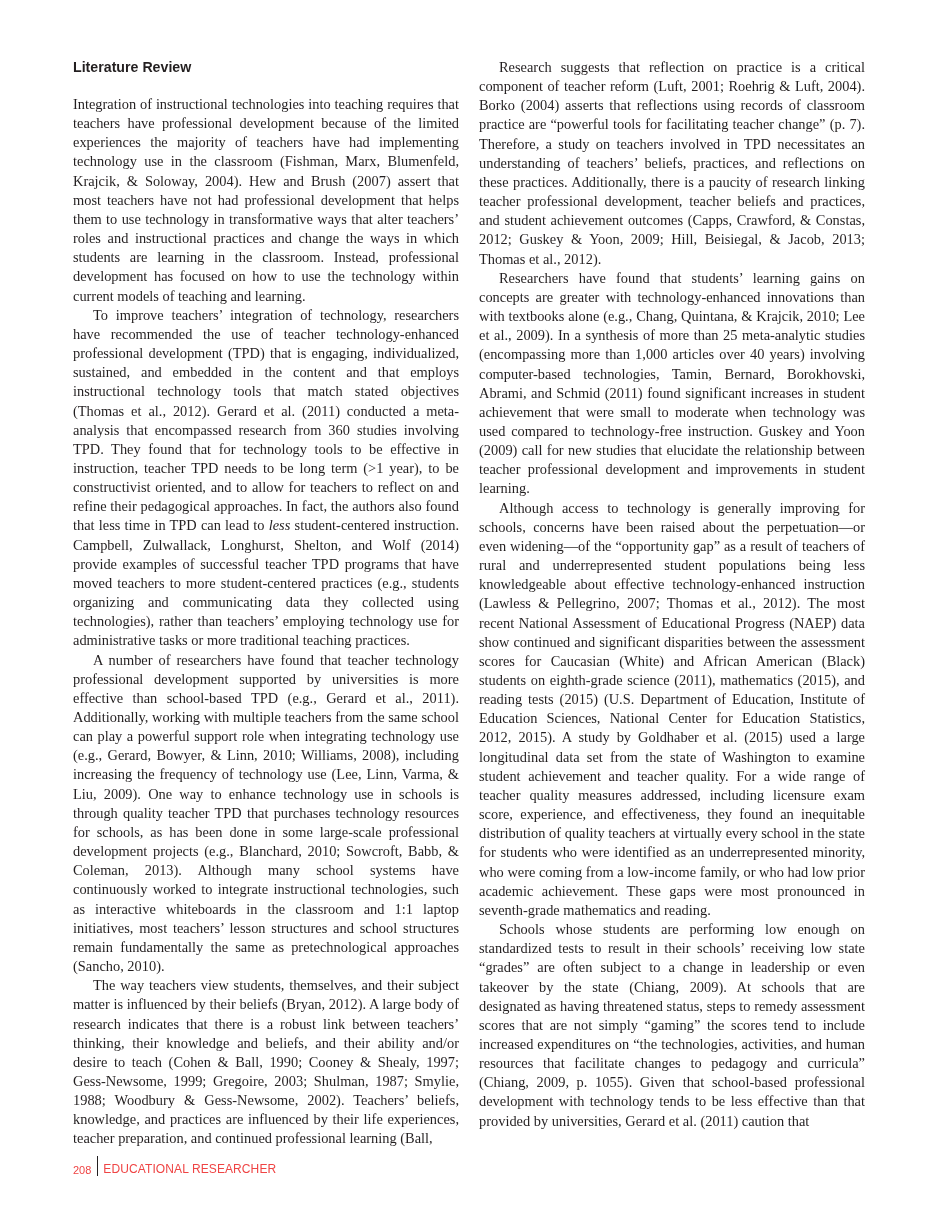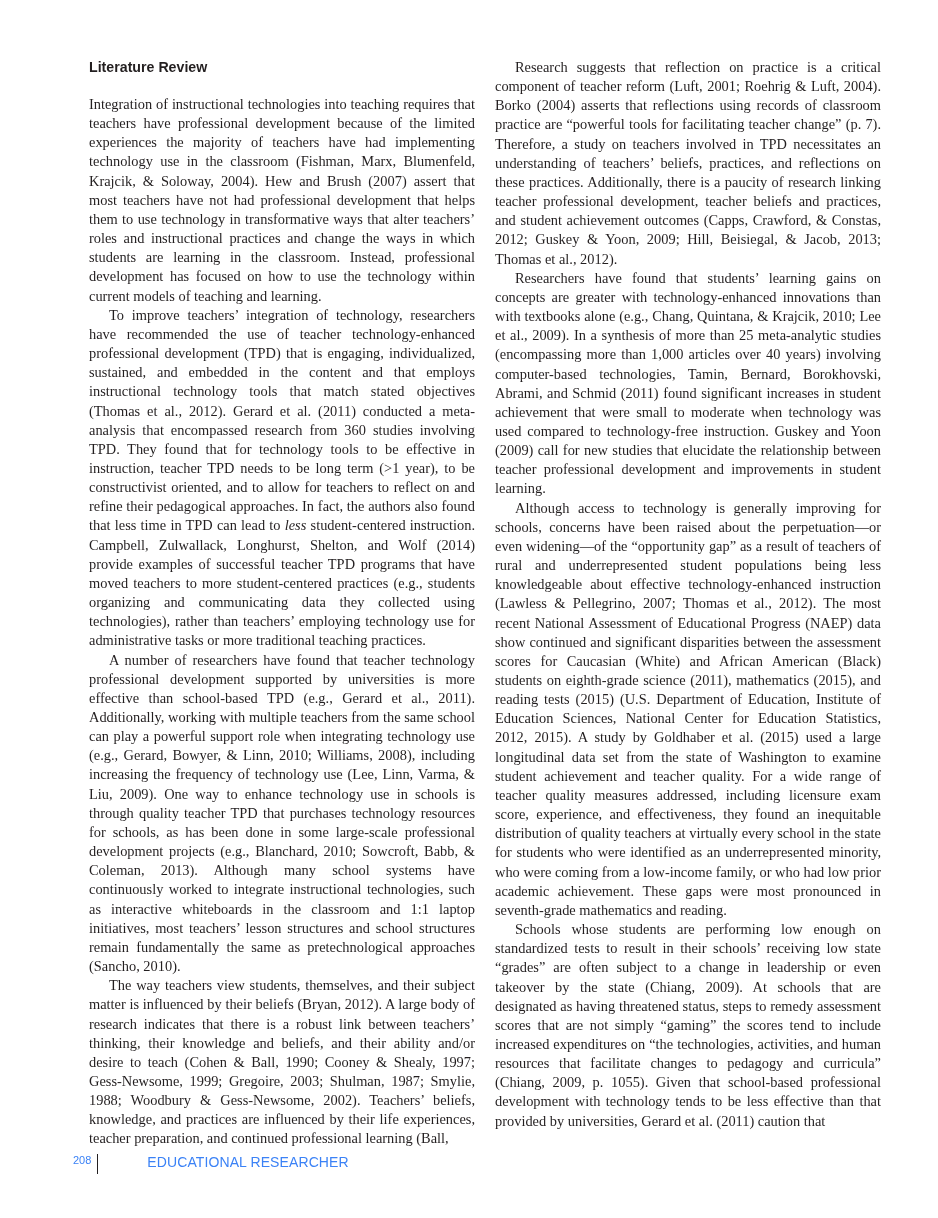--- a/index.html
+++ b/index.html
@@ -1,28 +1,28 @@
 <!DOCTYPE html>
 <html><head>
   <meta charset="utf-8">
   <style>
     html, body { margin: 0; padding: 0; background: #ffffff; }
     body { width: 938px; height: 1218px; position: relative; overflow: hidden; }
     .page { position: absolute; left: 0; top: 0; width: 938px; height: 1218px; }
-    .col { position: absolute; width: 386px; font-family: "Liberation Serif", serif; font-size: 14.4px; line-height: 19.15px; color: #231f20; margin-left: 16px; }
+    .col { position: absolute; width: 386px; font-family: "Liberation Serif", serif; font-size: 14.4px; line-height: 19.15px; color: #231f20; }
     .col-left { left: 73px; top: 58px; }
     .col-right { left: 479px; top: 58px; }
     .heading { font-family: "Liberation Sans", sans-serif; font-weight: bold; font-size: 14.2px; line-height: 19px; margin: 0 0 18px 0; color: #231f20; }
     .para { margin: 0; text-align: justify; text-indent: 0; hyphens: manual; }
     .para.indent { text-indent: 20px; }
     .para em { font-style: italic; }
-    .footer { position: absolute; left: 73px; top: 1154px; height: 22px; display: flex; align-items: flex-start; font-family: "Liberation Sans", sans-serif; color: #3b82f6; }
+    .footer { position: absolute; left: 73px; top: 1154px; height: 22px; display: flex; align-items: flex-end; font-family: "Liberation Sans", sans-serif; color: #ef4444; }
     .footer .pnum { font-size: 11px; }
     .footer .bar { width: 1px; height: 20px; background: #231f20; margin: 0 5px 0 6px; }
-    .footer .journal { font-size: 14px; letter-spacing: 0.1px; margin-left: 44px; }
+    .footer .journal { font-size: 12px; letter-spacing: 0.1px; }
   </style>
 </head>
 <body>
 
 <div class="page">
 
   <div class="col col-left">
     <h2 class="heading">Literature Review</h2>
     <p class="para">Integration of instructional technologies into teaching requires that teachers have professional development because of the limited experiences the majority of teachers have had implementing technology use in the classroom (Fishman, Marx, Blumenfeld, Krajcik, &amp; Soloway, 2004). Hew and Brush (2007) assert that most teachers have not had professional development that helps them to use technology in transformative ways that alter teachers’ roles and instructional practices and change the ways in which students are learning in the classroom. Instead, professional development has focused on how to use the technology within current models of teaching and learning.</p>
     <p class="para indent"><span>To improve teachers’ integration of technology, researchers have recommended the use of teacher technology-enhanced professional development (TPD) that is engaging, individualized, sustained, and embedded in the content and that employs instructional technology tools that match stated objectives (Thomas et al., 2012). Gerard et al. (2011) conducted a meta-analysis that encompassed research from 360 studies involving TPD. They found that for technology tools to be effective in instruction, teacher TPD needs to be long term (&gt;1 year), to be constructivist oriented, and to allow for teachers to reflect on and refine their pedagogical approaches. In fact, the authors also found that less time in TPD can lead to </span><em>less</em><span> student-centered instruction. Campbell, Zulwallack, Longhurst, Shelton, and Wolf (2014) provide examples of successful teacher TPD programs that have moved teachers to more student-centered practices (e.g., students organizing and communicating data they collected using technologies), rather than teachers’ employing technology use for administrative tasks or more traditional teaching practices.</span></p>

